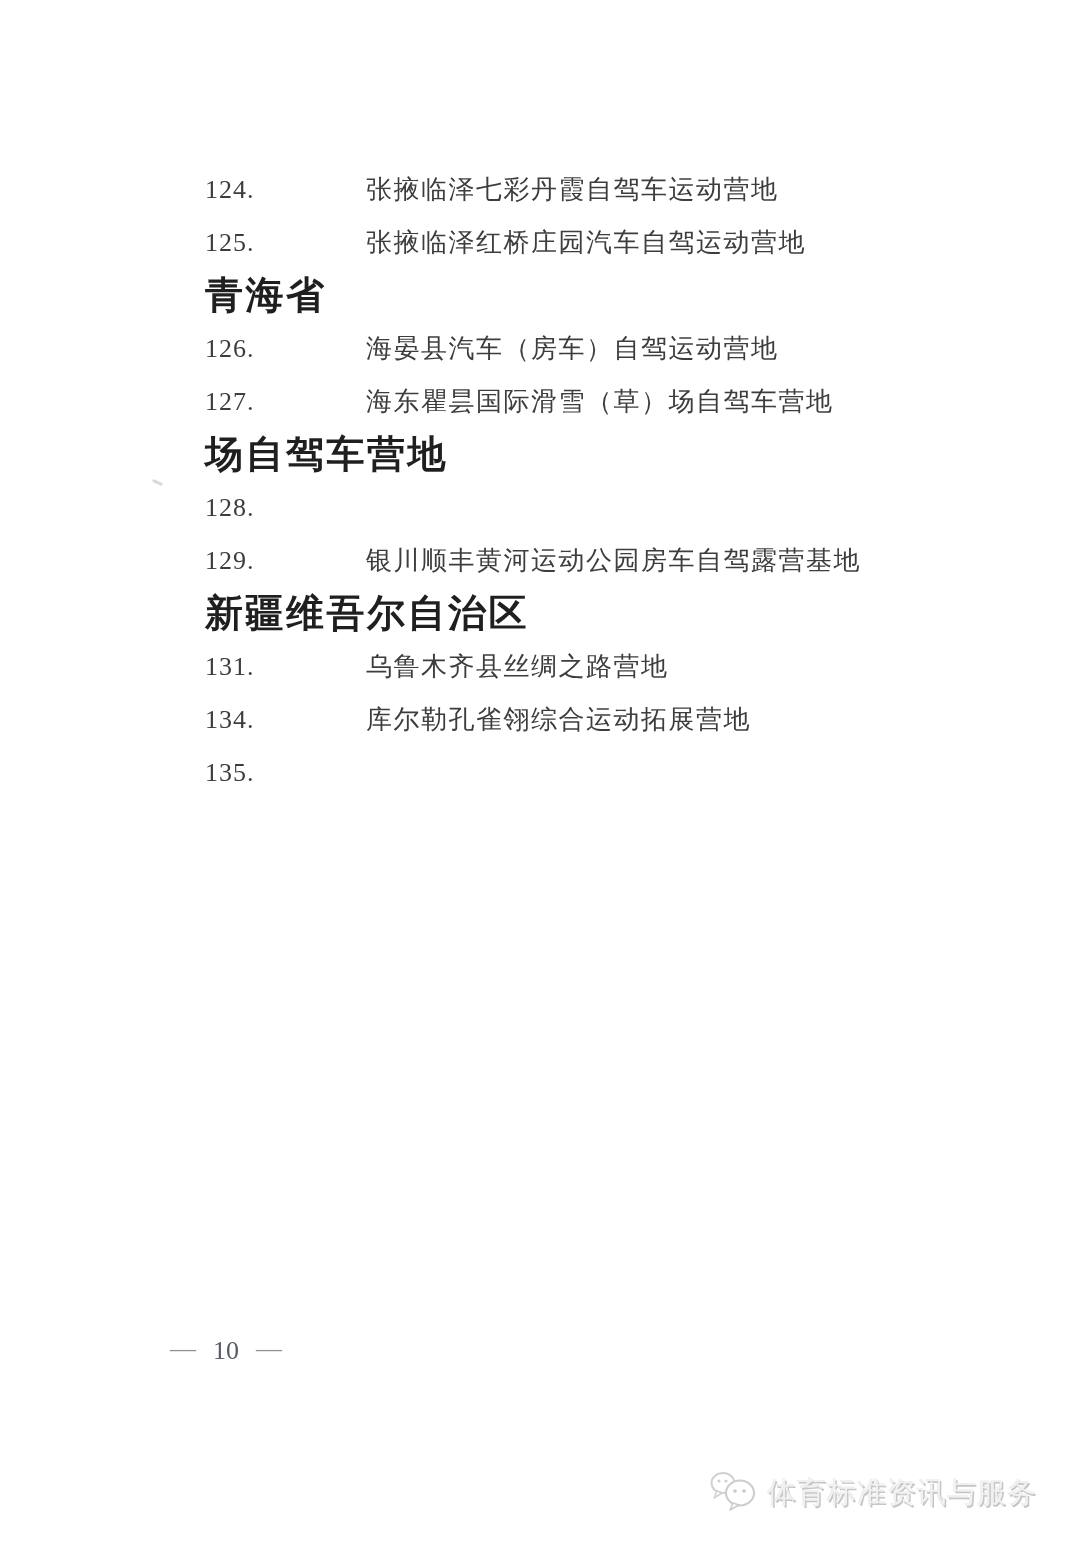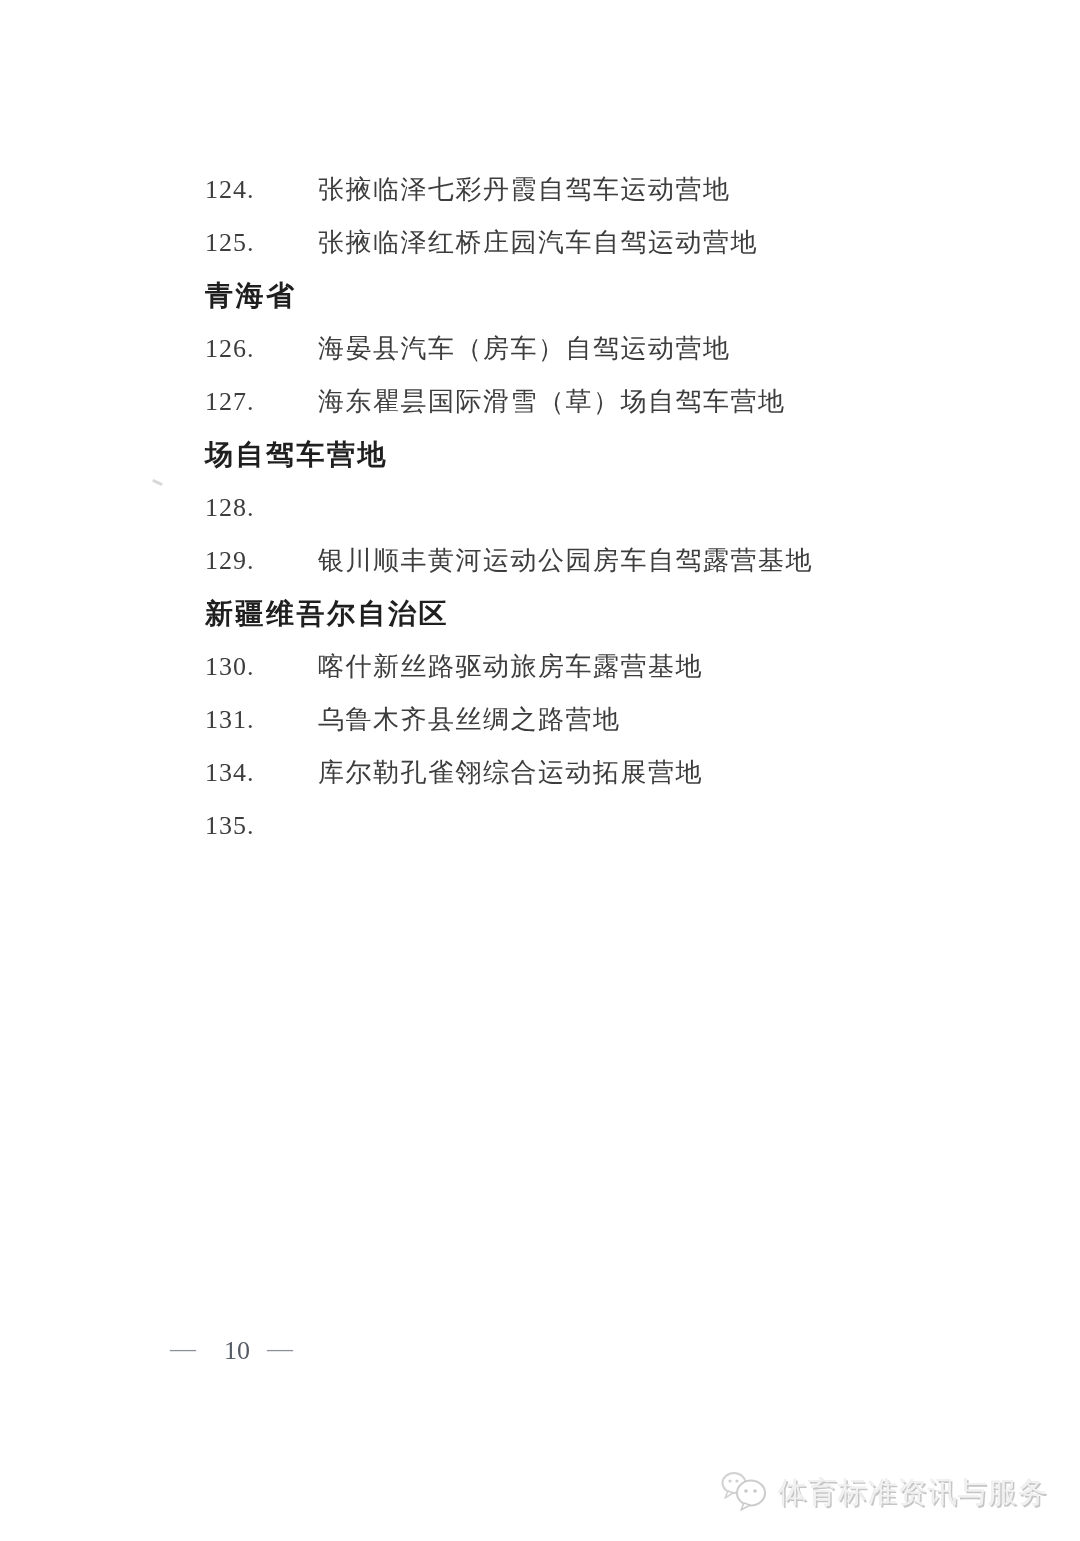--- a/index.html
+++ b/index.html
@@ -23,36 +23,37 @@
   }
   .line {
     height: 53px;
     display: flex;
     align-items: center;
   }
   .line.item {
     color: #3d3d3d;
     font-size: 26px;
     font-family: "Liberation Serif", serif;
+    gap: 48px;
   }
   .line.item .num {
     display: inline-block;
     width: 70px;
     flex: 0 0 70px;
     letter-spacing: 1px;
     color: #3d3d3d;
   }
   .line.item .txt {
     letter-spacing: 1.5px;
     white-space: nowrap;
     margin-left: 43px;
   }
   .line.header {
     color: #1f1f1f;
-    font-size: 28px;
+    font-size: 38px;
     font-weight: bold;
     font-family: "Liberation Sans", sans-serif;
     letter-spacing: 2.5px;
     white-space: nowrap;
   }
   .artifact {
     position: absolute;
     left: 152px;
     top: 481px;
     width: 11px;
@@ -73,25 +74,24 @@
     font-family: "Liberation Serif", serif;
   }
   .pageno .dash {
     color: #8d929a;
     letter-spacing: 0;
     position: relative;
     top: -2px;
   }
   .pageno .no {
     color: #565c66;
-    margin-left: 11px;
   }
   .watermark {
     position: absolute;
-    right: 32px;
+    right: 43px;
     top: 1470px;
     display: flex;
     align-items: center;
     gap: 10px;
   }
   .watermark .wm-text {
     font-family: "Liberation Sans", sans-serif;
     font-size: 29px;
     letter-spacing: 1px;
     color: #f1f1f1;
@@ -134,24 +134,20 @@
       <span class="num">128.</span>
     </div>
     <div class="line item">
       <span class="num">129.</span>
       <span class="txt">银川顺丰黄河运动公园房车自驾露营基地</span>
     </div>
     <div class="line header">
       <span>新疆维吾尔自治区</span>
     </div>
     <div class="line item">
-      <span class="num">130.</span>
-      <span class="txt">喀什新丝路驱动旅房车露营基地</span>
-    </div>
-    <div class="line item">
       <span class="num">131.</span>
       <span class="txt">乌鲁木齐县丝绸之路营地</span>
     </div>
     <div class="line item">
       <span class="num">134.</span>
       <span class="txt">库尔勒孔雀翎综合运动拓展营地</span>
     </div>
     <div class="line item">
       <span class="num">135.</span>
     </div>

